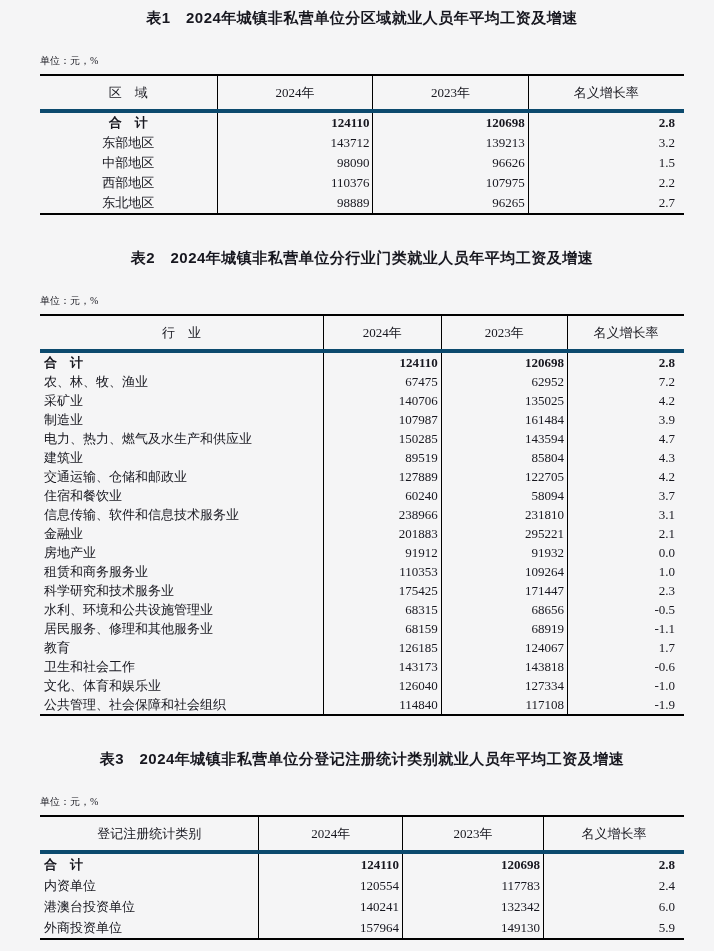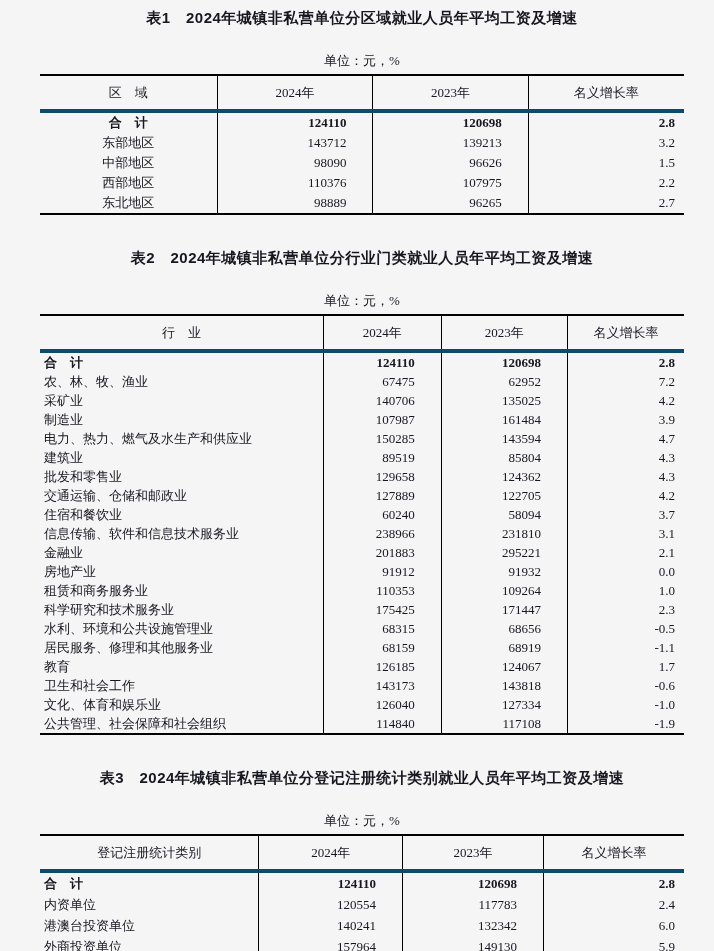--- a/index.html
+++ b/index.html
@@ -23,22 +23,22 @@
     font-weight: bold;
     font-size: 15px;
     line-height: 18px;
     margin: 34px 0 0 0;
     letter-spacing: 0.5px;
   }
   .section-title.first {
     margin-top: 9px;
   }
   .unit-label {
-    text-align: center;
-    font-size: 13px;
+    text-align: left;
+    font-size: 10px;
     line-height: 16px;
     margin: 26px 0 5px 0;
   }
   table {
     width: 100%;
     border-collapse: collapse;
     border-top: 2px solid #000;
     border-bottom: 2px solid #000;
     table-layout: fixed;
   }
@@ -56,21 +56,21 @@
   }
   tbody td {
     font-size: 13px;
     padding: 0;
     vertical-align: middle;
     white-space: nowrap;
     overflow: hidden;
   }
   tbody td.label { text-align: left; padding-left: 4px; }
   table.t1 tbody td.label { text-align: center; padding-left: 0; }
-  tbody td.y2024, tbody td.y2023 { text-align: right; padding-right: 26px; }
+  tbody td.y2024, tbody td.y2023 { text-align: right; padding-right: 3px; }
   tbody td.growth { text-align: right; padding-right: 9px; }
   tr.total-row td { font-weight: bold; }
   table.t1 tbody td { height: 20px; }
   table.t2 tbody td { height: 19px; }
   table.t3 tbody td { height: 21px; }
   
   table.t1 col.c1 { width: 27.5%; }
   table.t1 col.c2 { width: 24.2%; }
   table.t1 col.c3 { width: 24.1%; }
   table.t1 col.c4 { width: 24.2%; }
@@ -187,26 +187,20 @@
           <td class="y2023">143594</td>
           <td class="growth">4.7</td>
         </tr>
         <tr>
           <td class="label">建筑业</td>
           <td class="y2024">89519</td>
           <td class="y2023">85804</td>
           <td class="growth">4.3</td>
         </tr>
         <tr>
-          <td class="label">批发和零售业</td>
-          <td class="y2024">129658</td>
-          <td class="y2023">124362</td>
-          <td class="growth">4.3</td>
-        </tr>
-        <tr>
           <td class="label">交通运输、仓储和邮政业</td>
           <td class="y2024">127889</td>
           <td class="y2023">122705</td>
           <td class="growth">4.2</td>
         </tr>
         <tr>
           <td class="label">住宿和餐饮业</td>
           <td class="y2024">60240</td>
           <td class="y2023">58094</td>
           <td class="growth">3.7</td>

